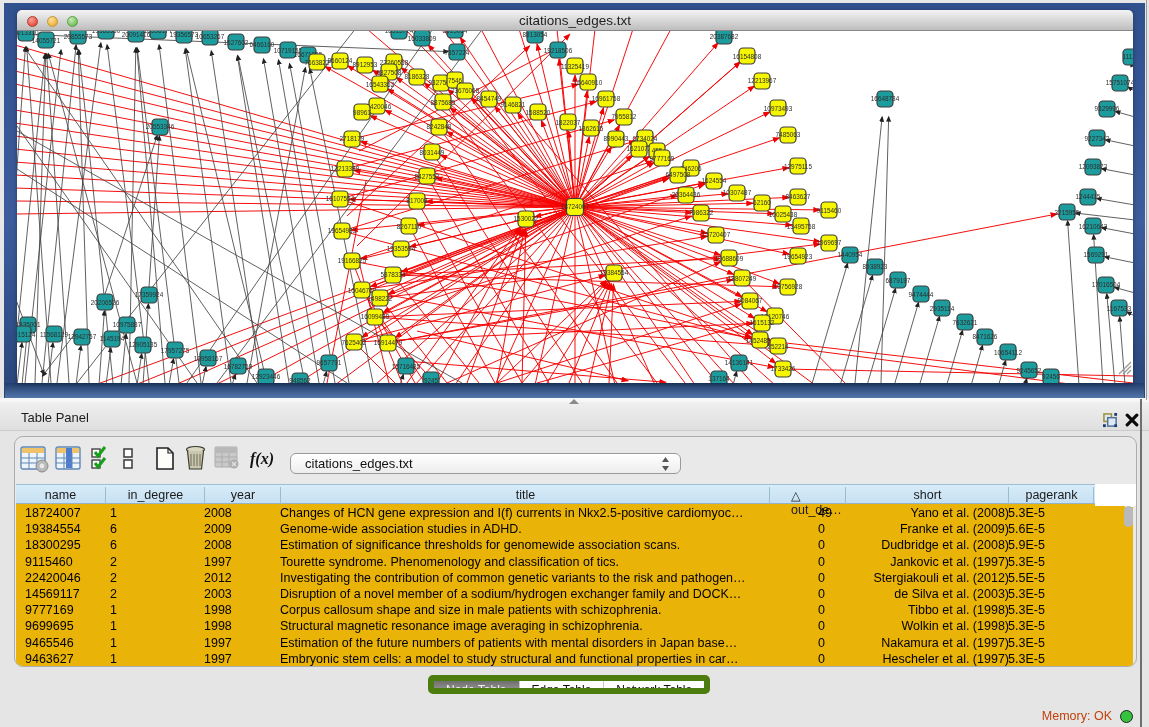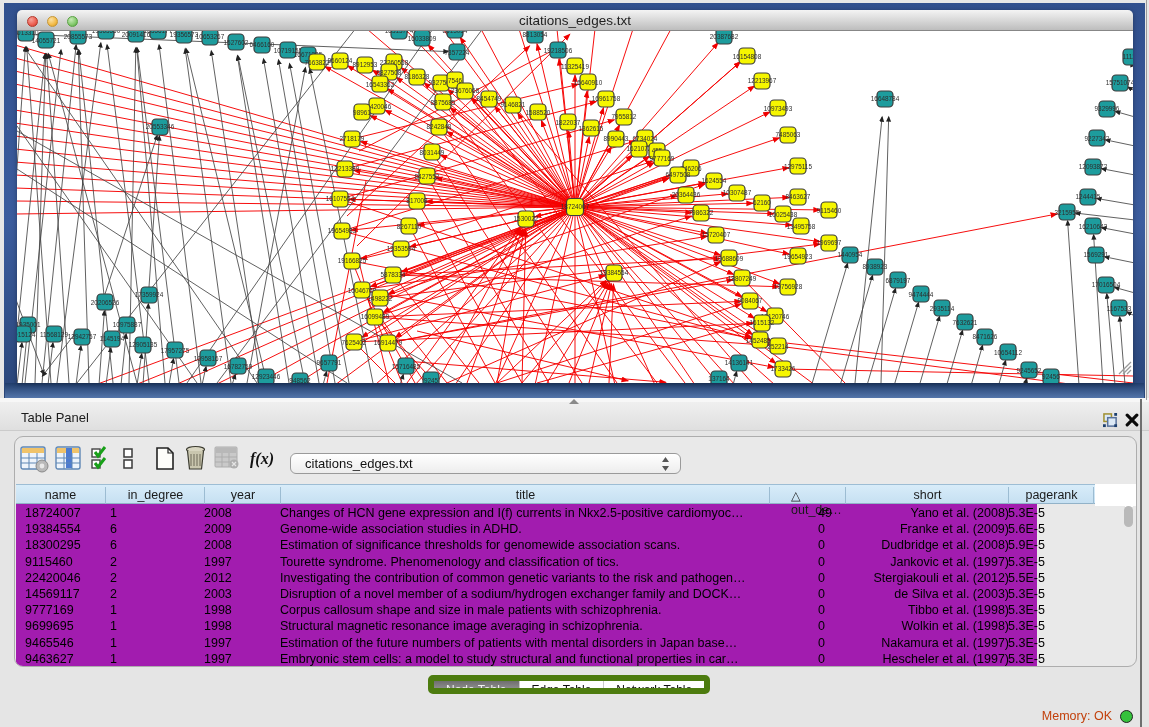--- a/index.html
+++ b/index.html
@@ -10,21 +10,21 @@
 .tl { position:absolute; top:5.5px; width:11.5px; height:11.5px; border-radius:50%; }
 #tl1 { left:9.5px; background:radial-gradient(circle at 35% 30%,#f6a39a,#ec5f51 60%,#c33a2c); border:1px solid #b5382b; }
 #tl2 { left:29.5px; background:radial-gradient(circle at 35% 30%,#fbe0a3,#f2bb47 60%,#cf9420); border:1px solid #c69634; }
 #tl3 { left:49.5px; background:radial-gradient(circle at 35% 30%,#c6eab6,#83c96c 60%,#4f9e38); border:1px solid #59a143; }
 #tpanel { position:absolute; left:0; top:398px; width:1149px; height:329px; background:#e5e5e5; }
 #tpwhite { position:absolute; left:0; top:0; width:1149px; height:4px; background:#f7f7f7; }
 #tphead { position:absolute; left:0; top:4px; width:1149px; height:29px; background:linear-gradient(180deg,#efefef,#dfdfdf); border-bottom:1px solid #cbcbcb; }
 #tphead .t { position:absolute; left:21px; top:8px; font-size:13px; color:#1c1c1c; }
 #box { position:absolute; left:14px; top:38px; width:1123px; height:231px; background:#e9e9e9; border:1px solid #adadad; border-radius:9px; overflow:hidden; }
 #drop { position:absolute; left:275px; top:16px; width:391px; height:21px; background:linear-gradient(180deg,#ffffff,#ededed); border:1px solid #9a9a9a; border-radius:6px; font-size:13px; color:#111; line-height:19px; padding-left:14px; }
-#tablewrap { position:absolute; left:1px; top:47px; width:1021px; height:183px; background:#a21caf; }
+#tablewrap { position:absolute; left:1px; top:47px; width:1117px; height:183px; background:#eab308; }
 .hdr { position:absolute; left:0; top:0; height:20px; background:linear-gradient(180deg,#d8ecf9,#c6e0f2); border-top:1px solid #9dbdd4; border-bottom:1px solid #92b2c8; font-size:12.5px; color:#1a1a1a; }
 .hdr span { position:absolute; top:2px; text-align:center; border-right:1px solid #9cbcd2; height:17px; padding-top:1px; }
 .tbody { position:absolute; left:0; top:21px; font-size:12.5px; color:#000; }
 .tr { height:16.2px; line-height:16.2px; white-space:nowrap; position:relative; width:1121px; overflow:hidden; }
 .tr span { position:absolute; top:0; }
 .c1 { left:9px; } .c2 { left:94px; } .c3 { left:188px; } .c4 { left:264px; }
 .c5 { left:762px;margin-left:40px; } .c6 { left:830px; width:163px; text-align:right; } .c7 { left:992px; }
 #tabs { position:absolute; left:428px; top:277px; height:19px; display:flex; border:6px solid #4d7c0f; border-radius:5px; overflow:hidden; background:#fff; font-size:12px; }
 #tabs div { padding:1px 12px 0; line-height:17px; color:#111; }
 #tabs .sel { background:linear-gradient(180deg,#6e6e6e,#8b8b8b); color:#f2f2f2; }

